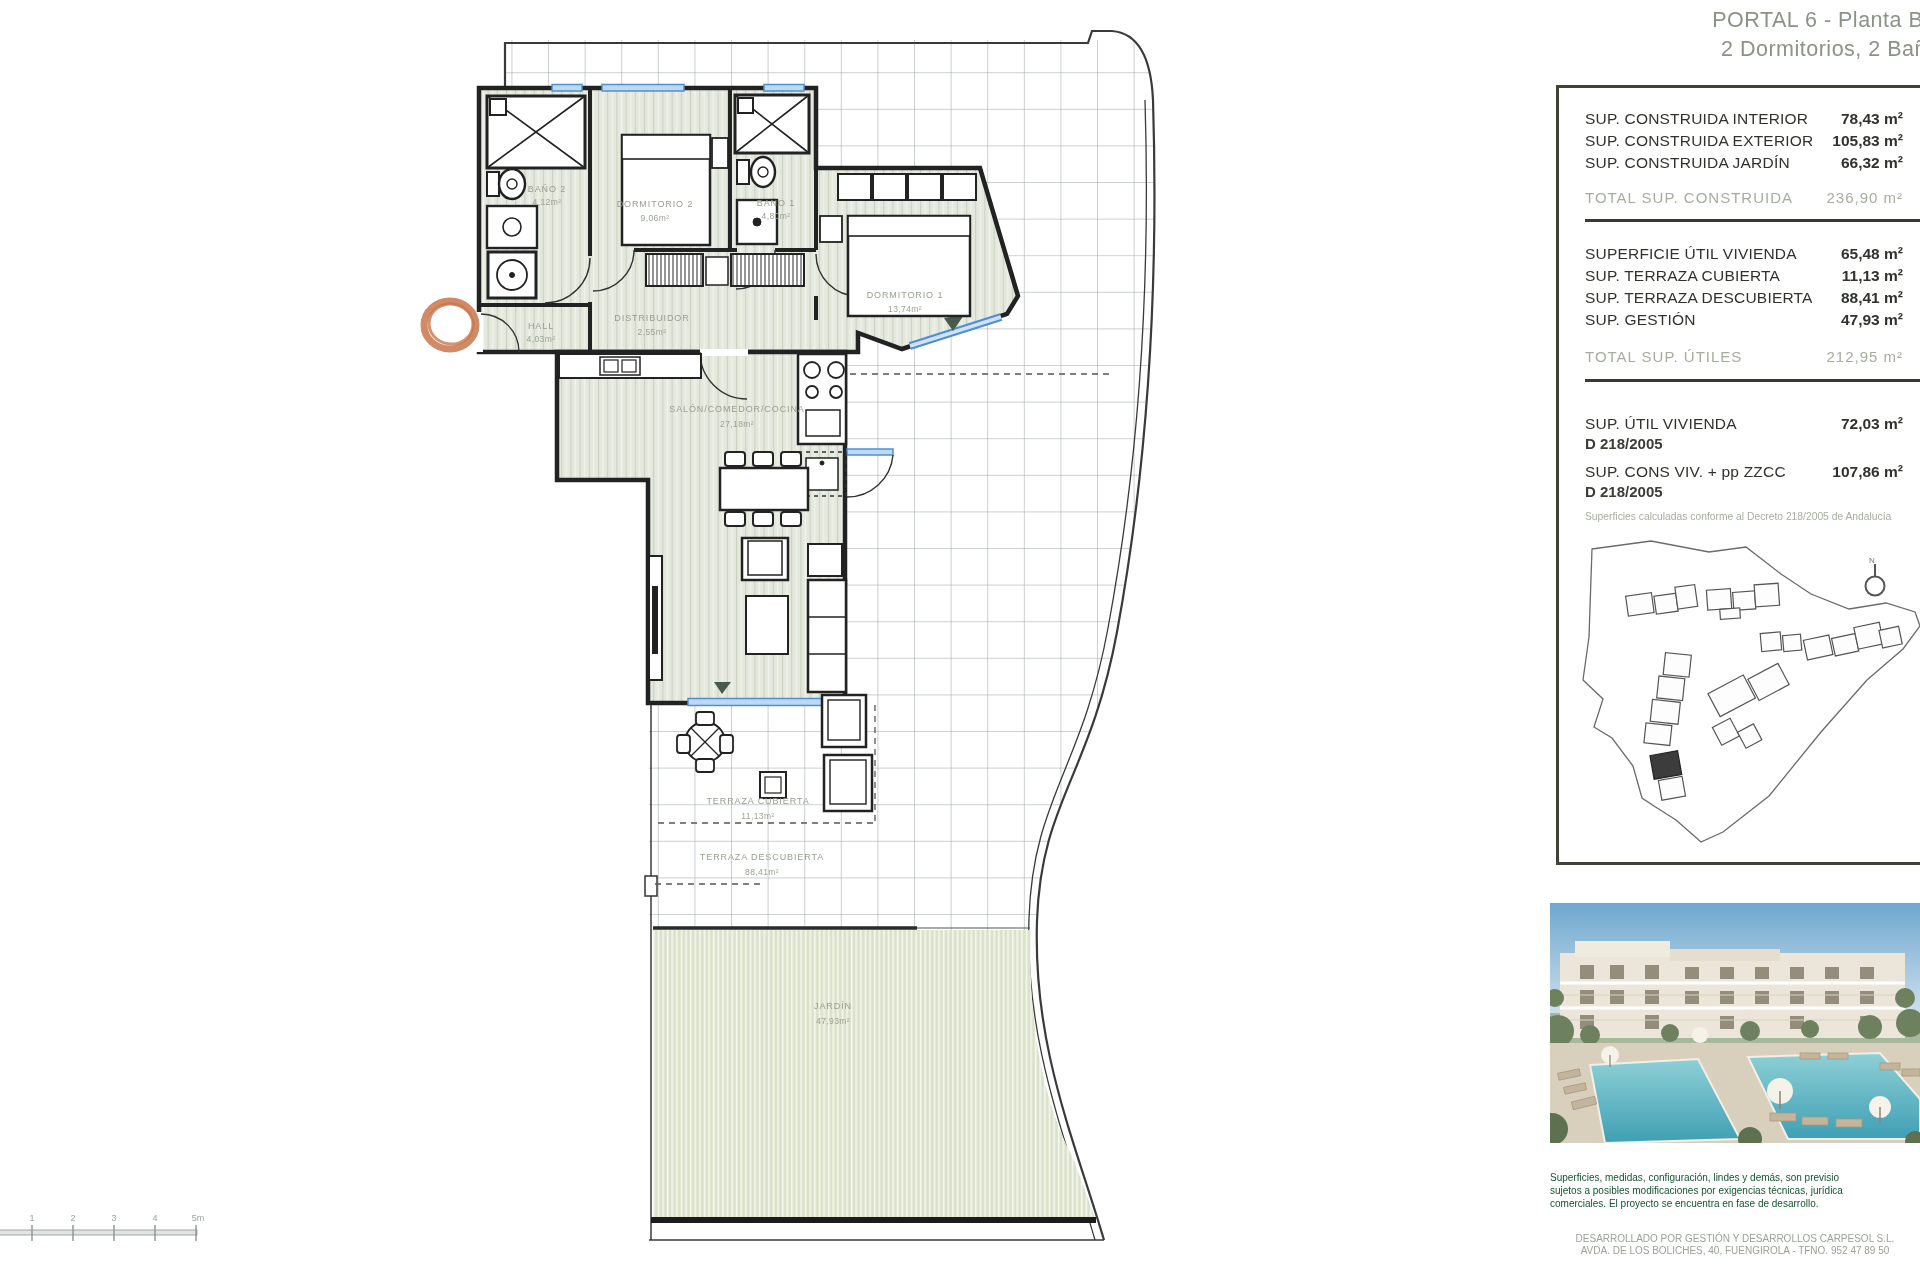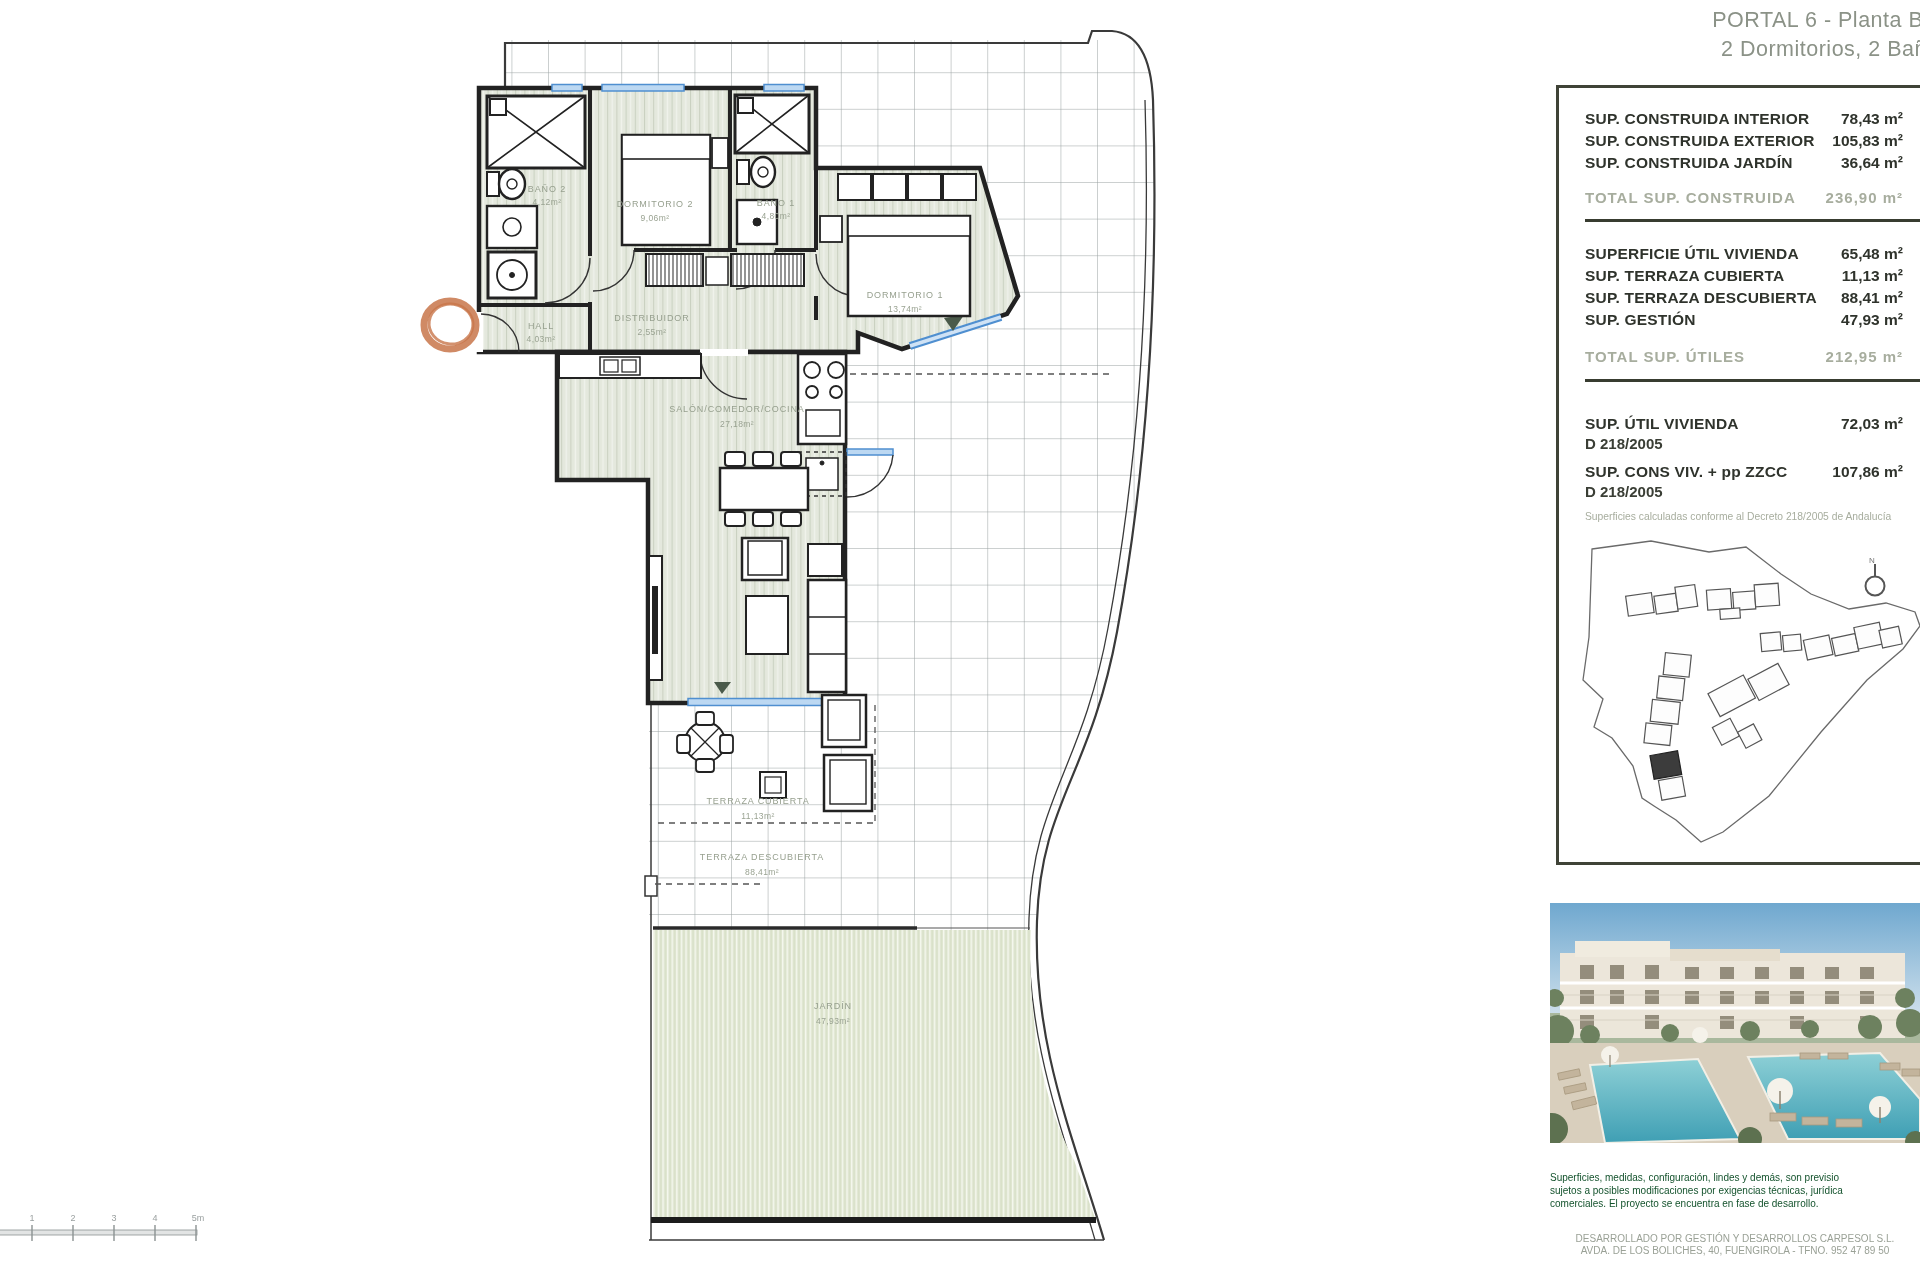--- a/index.html
+++ b/index.html
@@ -8,23 +8,23 @@
   .abs{position:absolute;}
 
   
   #title{left:1694px;top:6px;width:260px;text-align:center;white-space:nowrap;
          font-size:21.5px;line-height:29px;color:#8b9287;letter-spacing:.5px;}
 
   
   #panel{left:1556px;top:85px;width:372px;height:780px;background:#fff;
          border:3px solid #3f4337;box-sizing:border-box;}
   .row{position:absolute;left:26px;right:22px;height:20px;}
-  .row .lbl{position:absolute;left:0;font-size:15.5px;font-weight:700;letter-spacing:.2px;white-space:nowrap;}
+  .row .lbl{position:absolute;left:0;font-size:15.5px;font-weight:400;letter-spacing:.2px;white-space:nowrap;}
   .row .val{position:absolute;right:0;font-size:15.5px;font-weight:700;white-space:nowrap;}
-  .row.total .lbl,.row.total .val{font-weight:700;color:#a7ad9e;letter-spacing:1px;font-size:15px;}
+  .row.total .lbl,.row.total .val{font-weight:400;color:#a7ad9e;letter-spacing:1px;font-size:15px;}
   .sub{position:absolute;left:26px;font-size:15px;font-weight:700;color:#3a3e35;}
   .divider{position:absolute;left:26px;right:-3px;height:3px;background:#383c30;}
   .note{position:absolute;left:26px;right:4px;font-size:10.3px;color:#a7ad9e;white-space:nowrap;overflow:hidden;}
 
   
   #footer{left:1550px;top:1172px;width:370px;overflow:hidden;}
   #footer .dline{font-size:10px;line-height:12.8px;color:#14532d;white-space:nowrap;}
   #footer .dev{margin-top:23px;text-align:center;font-size:10px;line-height:11.5px;color:#9aa196;}
 
   
@@ -283,21 +283,21 @@
   <div class="row" style="top:22px">
     <span class="lbl">SUP. CONSTRUIDA INTERIOR</span>
     <span class="val">78,43 m²</span>
   </div>
   <div class="row" style="top:44px">
     <span class="lbl">SUP. CONSTRUIDA EXTERIOR</span>
     <span class="val">105,83 m²</span>
   </div>
   <div class="row" style="top:66px">
     <span class="lbl">SUP. CONSTRUIDA JARDÍN</span>
-    <span class="val">36,64 m²</span>
+    <span class="val">66,32 m²</span>
   </div>
   <div class="row total" style="top:101px">
     <span class="lbl">TOTAL SUP. CONSTRUIDA</span>
     <span class="val">236,90 m²</span>
   </div>
   <div class="divider" style="top:131px"></div>
 
   <div class="row" style="top:157px">
     <span class="lbl">SUPERFICIE ÚTIL VIVIENDA</span>
     <span class="val">65,48 m²</span>

